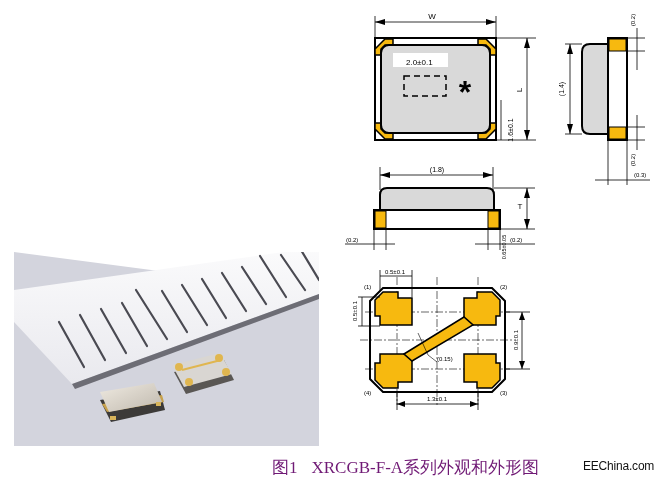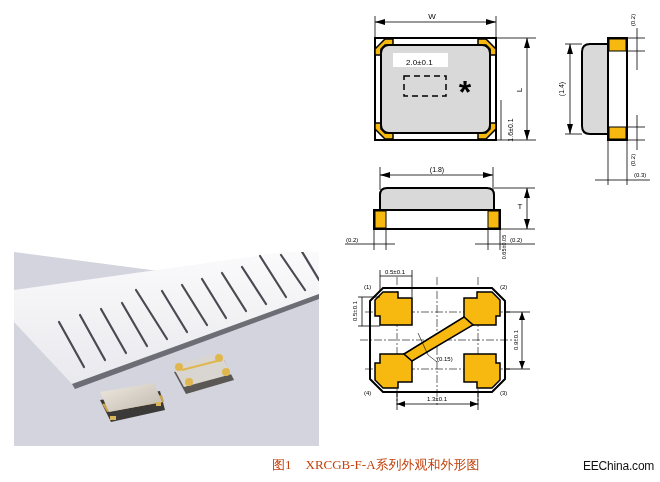--- a/index.html
+++ b/index.html
@@ -1,21 +1,21 @@
 <!DOCTYPE html>
 <html><head>
   <meta charset="utf-8">
   <style>
     html, body { margin: 0; padding: 0; background: #ffffff; }
     body { width: 660px; height: 482px; position: relative; overflow: hidden; font-family: "Liberation Sans", sans-serif; }
     .abs { position: absolute; }
     svg text { font-family: "Liberation Sans", sans-serif; }
     .photo { position: absolute; left: 14px; top: 252px; width: 305px; height: 194px; overflow: hidden;
       background: linear-gradient(180deg, #e6e6ec 0%, #d4d4dc 45%, #cfd0da 100%); }
-    .caption { position: absolute; left: 272px; top: 456px; font-family: "Liberation Serif", serif; font-size: 13px; color: #c2410c; white-space: nowrap; }
+    .caption { position: absolute; left: 272px; top: 456px; font-family: "Liberation Serif", serif; font-size: 17px; color: #701a75; white-space: nowrap; }
     .caption .num { margin-right: 14px; }
     .brand { position: absolute; left: 583px; top: 459px; font-family: "Liberation Sans", sans-serif; font-size: 12px; color: #111; letter-spacing: -0.2px; }
   </style>
 </head>
 <body>
 
 <div class="photo">
   <svg width="305" height="194" viewBox="0 0 305 194">
     <defs>
       <linearGradient id="rulerG" x1="0" y1="0" x2="0" y2="1">

